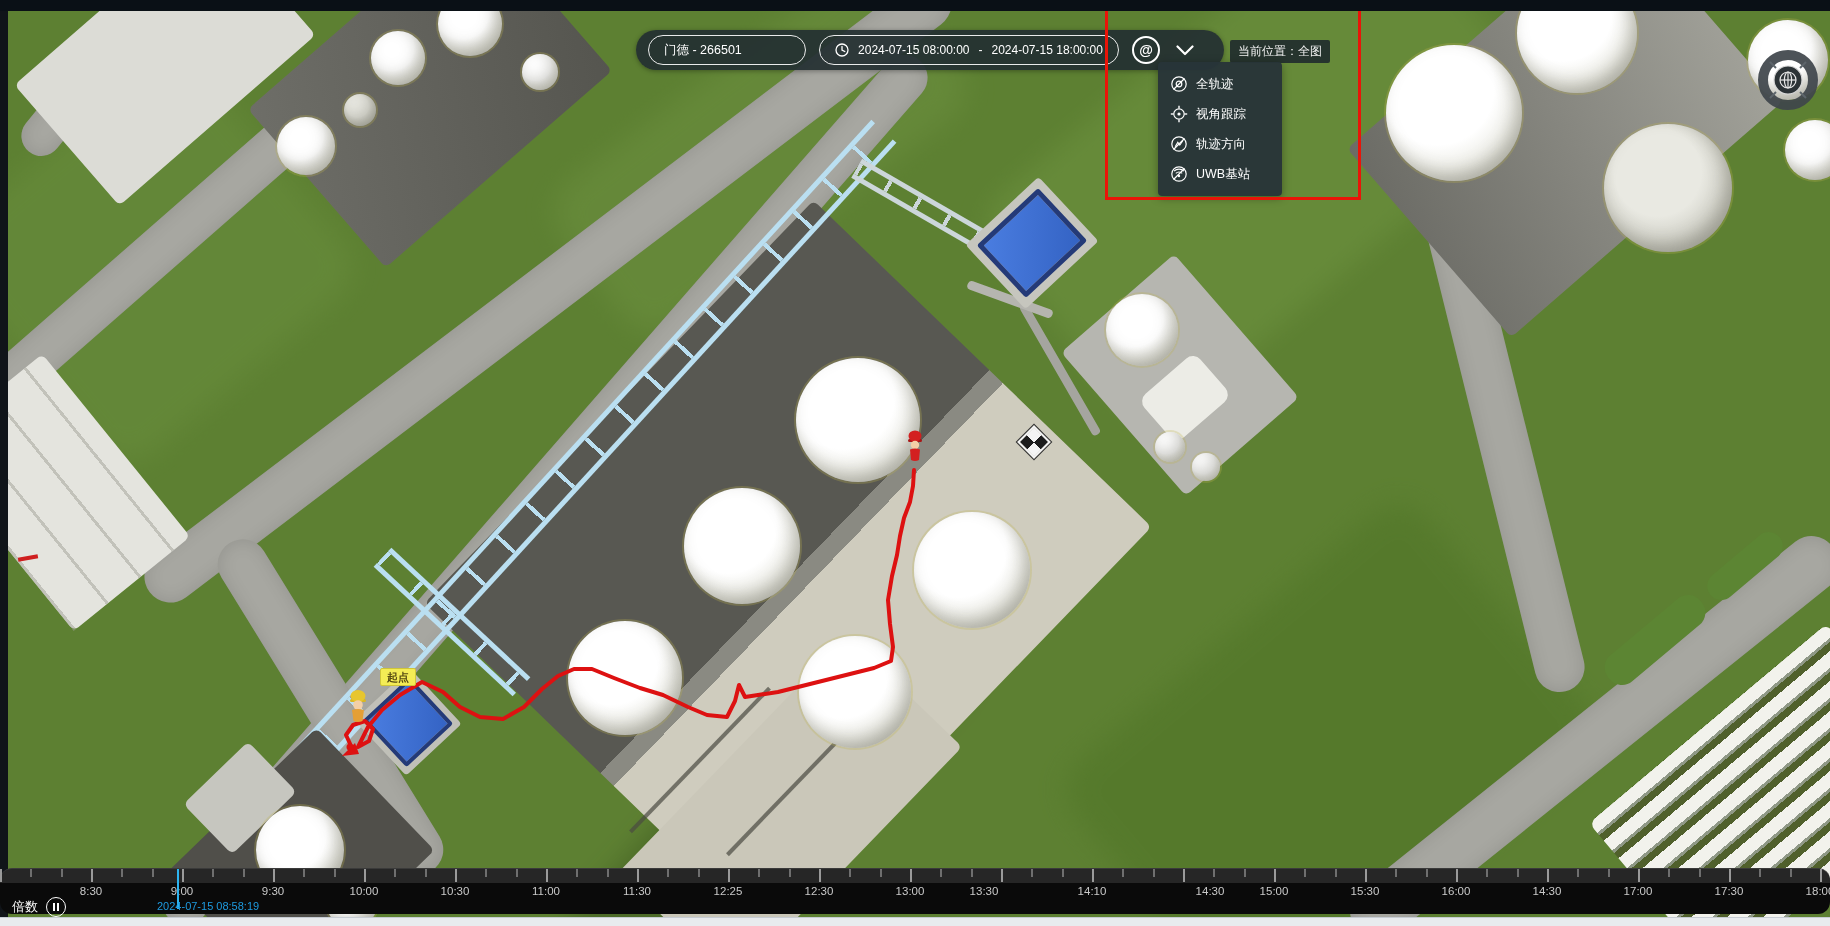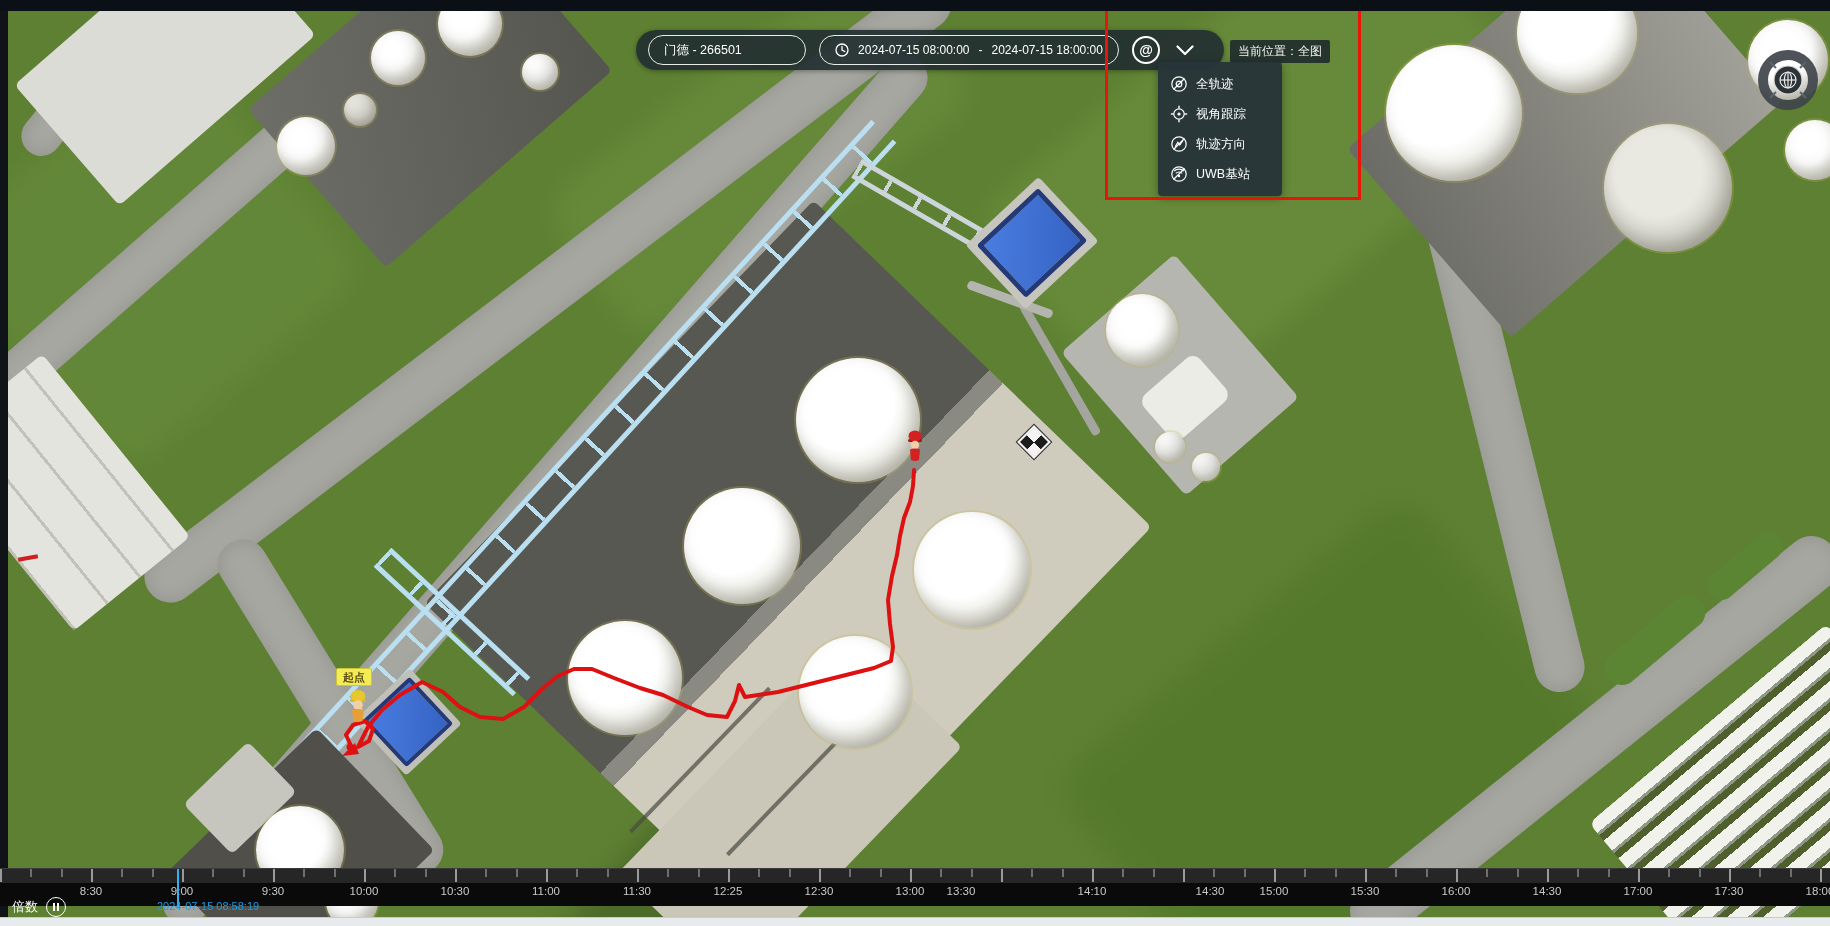--- a/index.html
+++ b/index.html
@@ -31,21 +31,21 @@
   .rows{background:repeating-linear-gradient(180deg,#f2f2ec 0 13px,#8f9886 13px 16px,#50602c 16px 23px);
         border-radius:8px;}
   .bldg-left{background:#e4e4de;}
   .bldg-left:after{content:"";position:absolute;inset:0;
         background:repeating-linear-gradient(90deg,rgba(160,160,150,.5) 0 3px,transparent 3px 42px);}
   .red-dash{position:absolute;background:#cf1f1f;}
 
   
   .traj-svg{position:absolute;inset:0;z-index:10;pointer-events:none;}
   .start-badge{position:absolute;z-index:12;background:#f4ec55;border:1px solid #cfc53a;
-        color:#564a12;font-size:11px;font-weight:bold;padding:1px 6px;border-radius:2px;line-height:14px;}
+        color:#564a12;font-size:11px;font-weight:bold;padding:1px 6px;border-radius:2px;line-height:14px;margin-left:44px;}
 
   
   .top-black{position:absolute;left:0;top:0;width:1830px;height:11px;background:#0a1016;z-index:80;}
   .left-strip{position:absolute;left:0;top:0;width:8px;height:926px;background:#101419;z-index:64;}
 
   
   .topbar{position:absolute;left:636px;top:30px;width:588px;height:40px;z-index:35;
           background:rgba(35,47,49,.93);border-radius:20px;display:flex;align-items:center;
           padding:0 12px;gap:13px;box-shadow:0 1px 5px rgba(0,0,0,.35);}
   .pill{height:30px;border:1px solid rgba(255,255,255,.9);border-radius:15px;color:#fff;
@@ -69,22 +69,22 @@
   .dd-item svg{flex:none;}
 
   
   .annot-rect{position:absolute;left:1105px;top:8px;width:256px;height:192px;
               border:3px solid #ea1408;z-index:60;pointer-events:none;}
 
   
   .compass{position:absolute;left:1756px;top:30px;width:64px;height:82px;z-index:30;}
 
   
-  .timeline{position:absolute;left:0;top:868px;width:1830px;height:38px;z-index:70;
-            background:linear-gradient(#262626 0 14px,#0a0a0a 14px);border-top:1px solid #3a3a3a;}
+  .timeline{position:absolute;left:0;top:868px;width:1830px;height:46px;z-index:70;
+            background:linear-gradient(#262626 0 14px,#0a0a0a 14px);border-top:1px solid #3a3a3a;border-radius:12px;}
   .tick{position:absolute;top:0;width:2px;height:8px;background:#6f6f6f;}
   .tick.major{height:13px;background:#9a9a9a;}
   .tl-label{position:absolute;top:16px;transform:translateX(-50%);font-size:11.5px;color:#c9c9c9;white-space:nowrap;}
   .cursor-line{position:absolute;top:0;width:2px;height:40px;background:#2db4f0;z-index:3;}
   .cursor-time{position:absolute;top:31px;font-size:11px;color:#1e9be0;white-space:nowrap;z-index:3;}
   .speed{position:absolute;left:12px;top:28px;display:flex;align-items:center;gap:8px;color:#fff;}
   .speed-label{font-size:13px;}
   .pause-btn{width:20px;height:20px;border:1.5px solid #fff;border-radius:50%;
              display:flex;align-items:center;justify-content:center;gap:2.5px;}
   .pause-btn i{display:block;width:2px;height:8px;background:#fff;}
@@ -349,21 +349,21 @@
         <span class="tl-label" style="left: 91px;">8:30</span>
         <span class="tl-label" style="left: 182px;">9:00</span>
         <span class="tl-label" style="left: 273px; text-align: center;">9:30</span>
         <span class="tl-label" style="left: 364px;">10:00</span>
         <span class="tl-label" style="left: 455px;">10:30</span>
         <span class="tl-label" style="left: 546px;">11:00</span>
         <span class="tl-label" style="left: 637px;">11:30</span>
         <span class="tl-label" style="left: 728px;">12:25</span>
         <span class="tl-label" style="left: 819px;">12:30</span>
         <span class="tl-label" style="left: 910px;">13:00</span>
-        <span class="tl-label" style="left: 961px;">13:30</span>
+        <span class="tl-label" style="left: 984px;">13:30</span>
         <span class="tl-label" style="left: 1092px;">14:10</span>
         <span class="tl-label" style="left: 1210px;">14:30</span>
         <span class="tl-label" style="left: 1274px;">15:00</span>
         <span class="tl-label" style="left: 1365px;">15:30</span>
         <span class="tl-label" style="left: 1456px;">16:00</span>
         <span class="tl-label" style="left: 1547px;">14:30</span>
         <span class="tl-label" style="left: 1638px;">17:00</span>
         <span class="tl-label" style="left: 1729px;">17:30</span>
         <span class="tl-label" style="left: 1820px;">18:00</span>
       </div>

